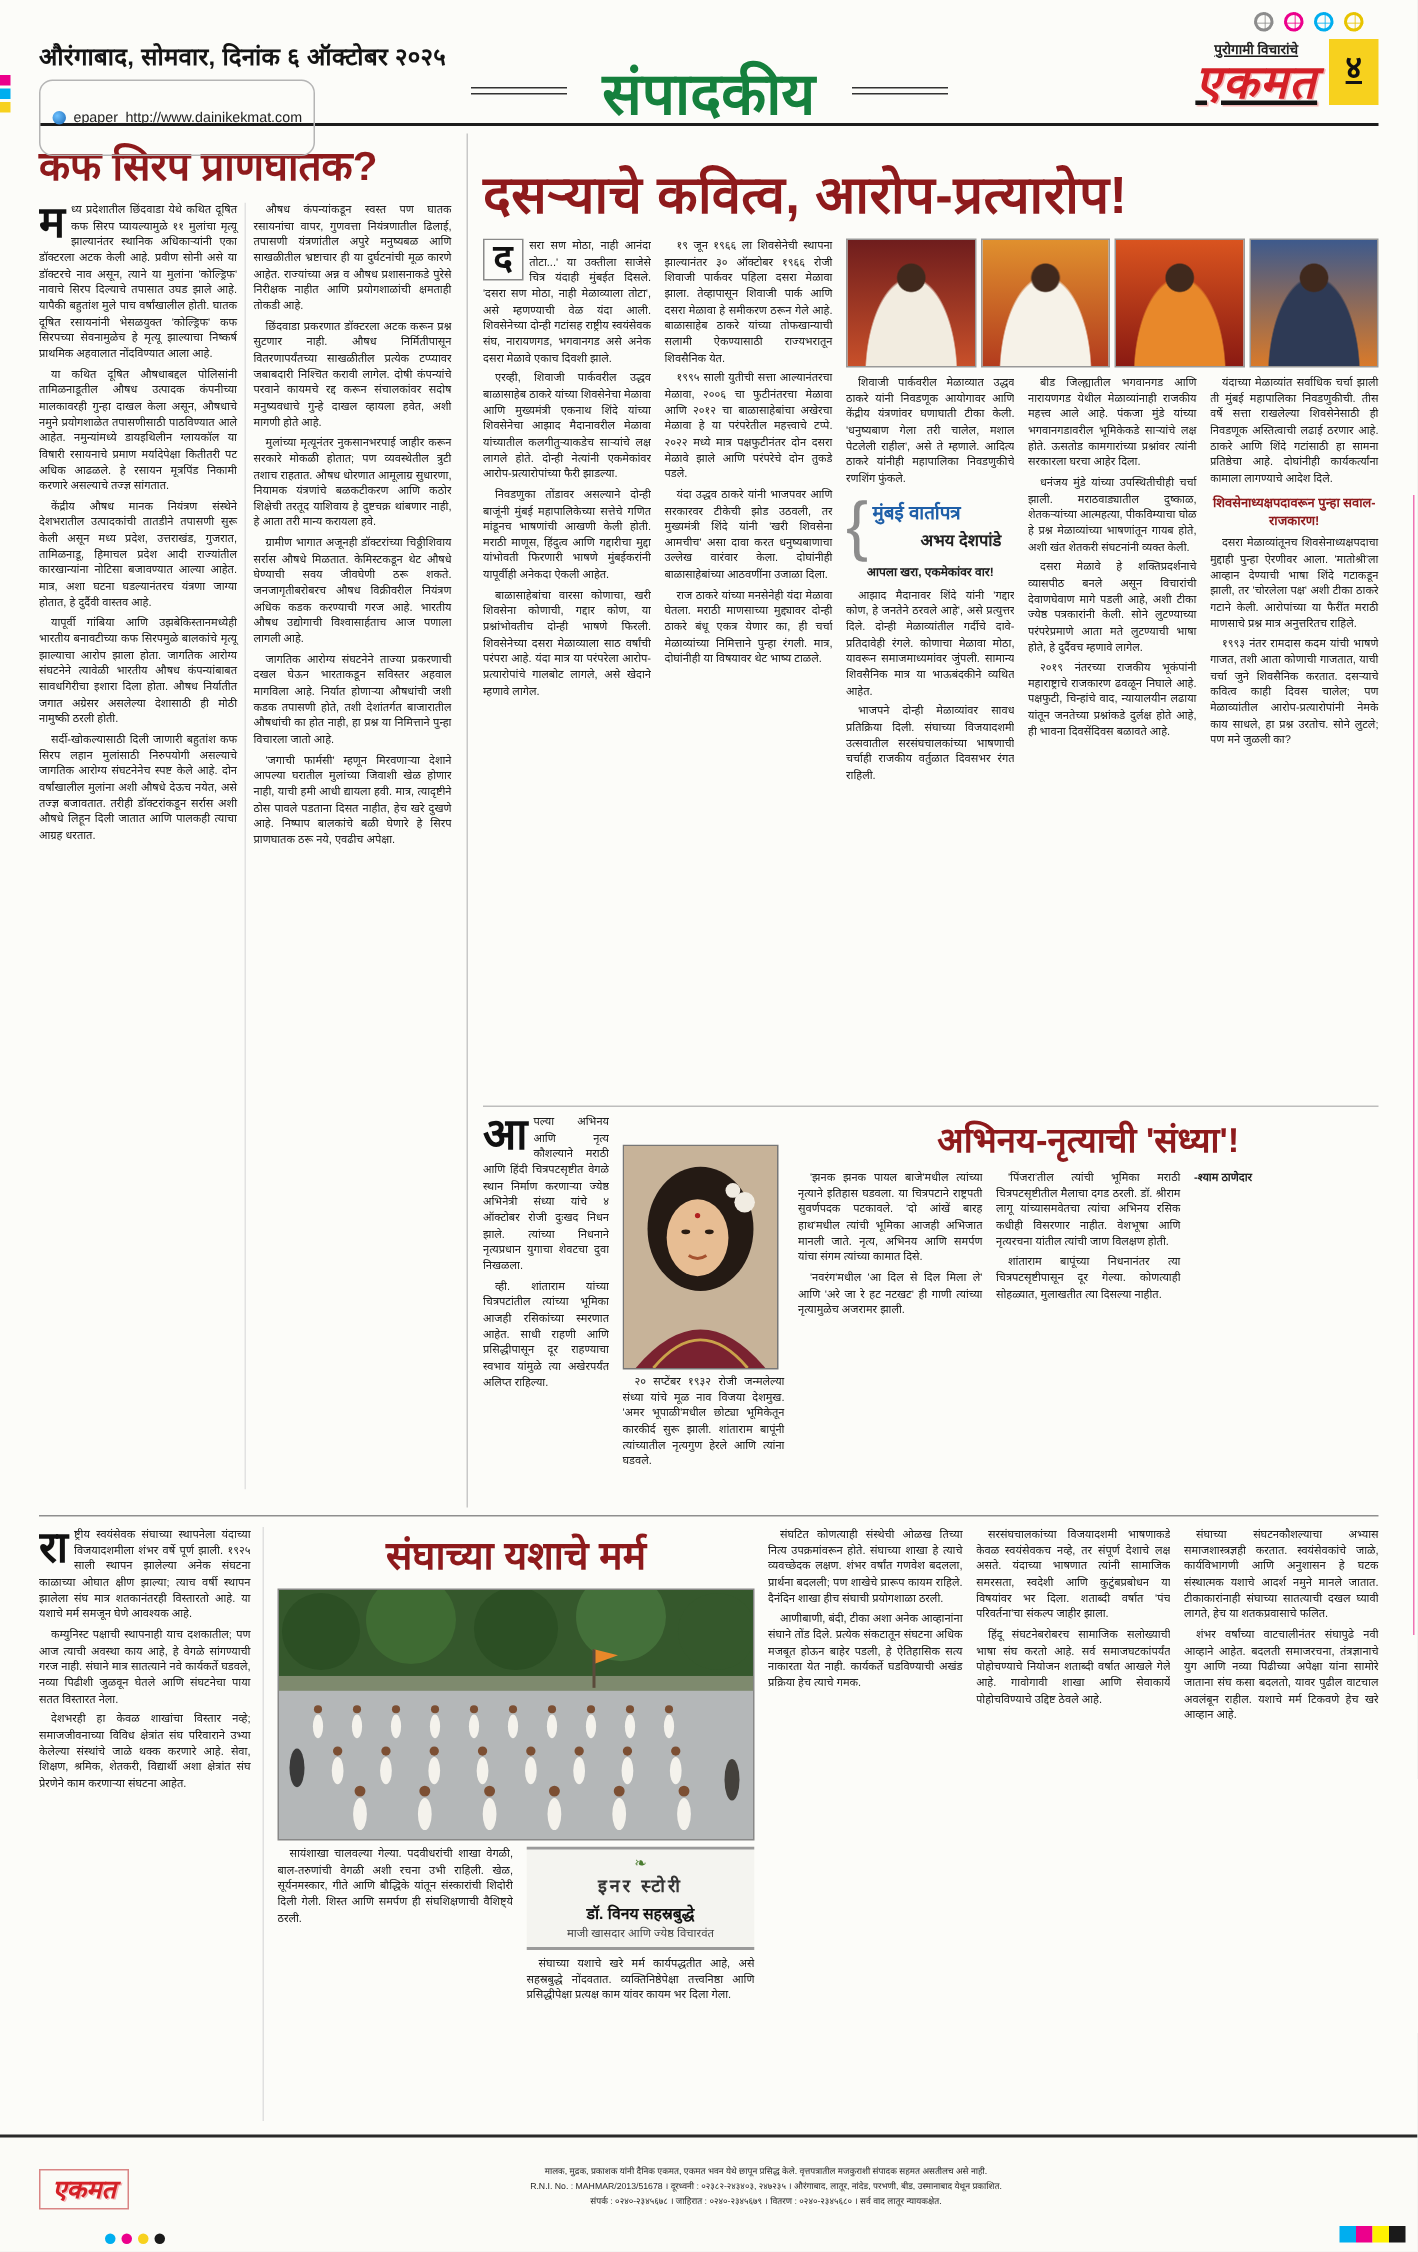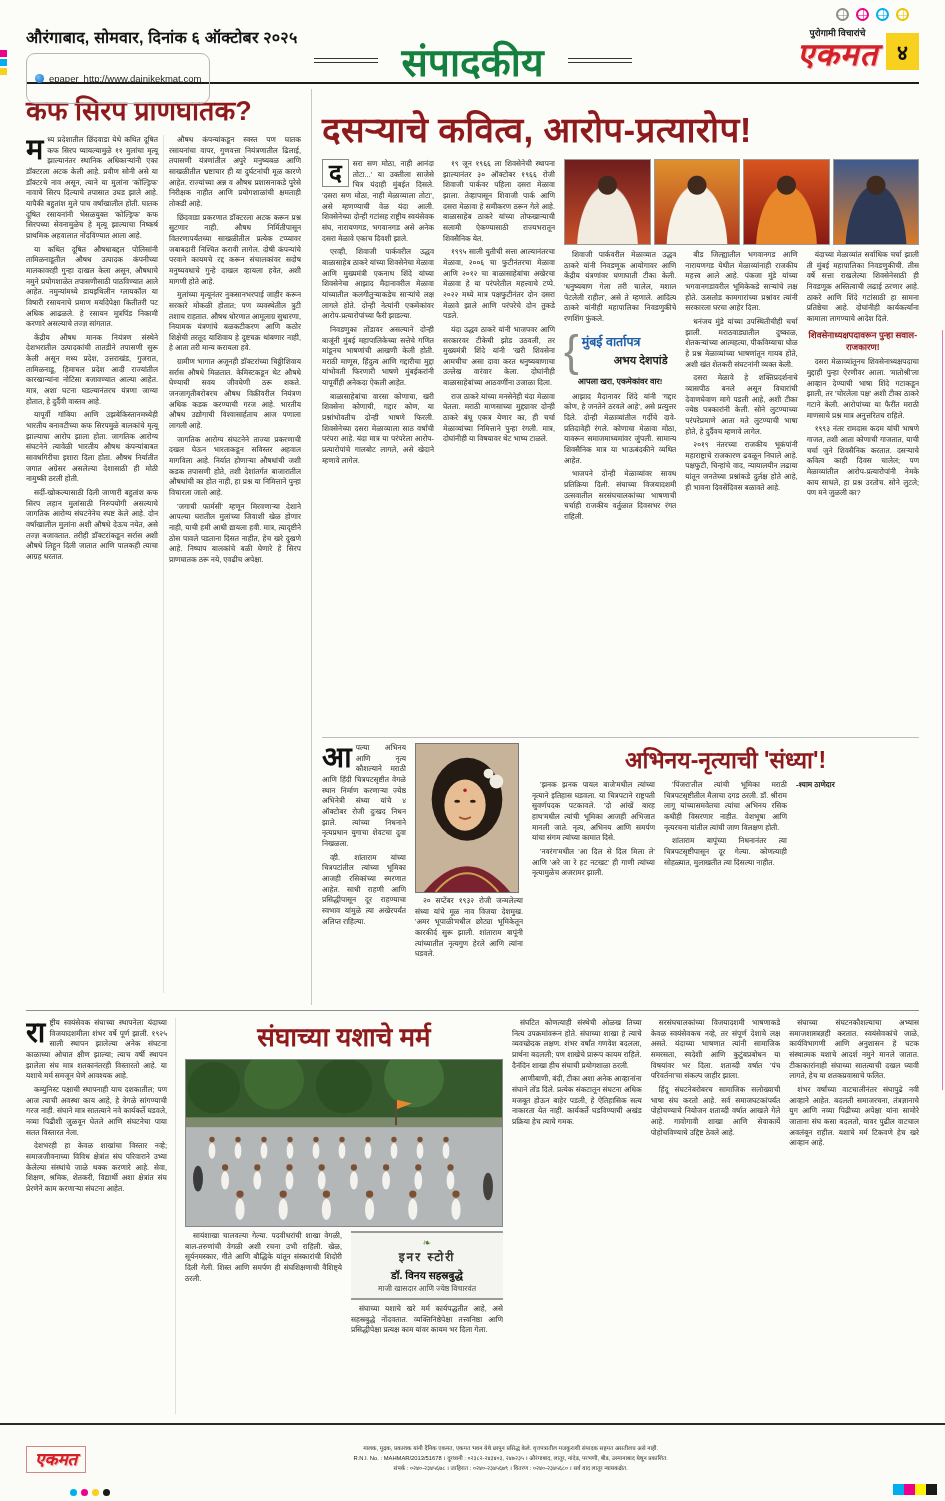--- a/index.html
+++ b/index.html
@@ -17,21 +17,21 @@
 
   
   .header { position:relative; height:82px; }
   .h-left { position:absolute; left:26px; top:26px; }
   .dateline { font-size:16px; font-weight:bold; letter-spacing:.2px; }
   .epaper-pill { margin-top:5px; display:inline-flex; align-items:center; gap:5px; border:1px solid #b5b5b5; border-radius:9px; padding:19px 8px; font-size:9.5px; color:#222; }
   .globe-icon { width:9px; height:9px; border-radius:50%; background:radial-gradient(circle at 35% 35%, #6fc2ff, #1565b5); display:inline-block; }
   .h-center { position:absolute; left:50%; transform:translateX(-50%); top:22px; display:flex; align-items:center; gap:12px; }
   .h-center h1 { margin:12px; font-size:39px; font-weight:800; color:#15803d; }
   .t-rule { width:64px; height:5px; border-top:1px solid #333; border-bottom:1px solid #333; }
-  .h-right { position:absolute; right:26px; top:26px; display:flex; align-items:flex-end; gap:8px; }
+  .h-right { position:absolute; right:26px; top:26px; display:flex; gap:8px;text-decoration:underline; }
   .mast { text-align:center; }
   .tagline { font-size:9px; font-weight:bold; color:#222; }
   .brand { font-size:31px; font-weight:800; font-style:italic; color:#d42027; line-height:1; letter-spacing:1px; text-shadow:1px 1px 0 #f3b5b5; }
   .pageno { background:#f7d11e; color:#111; font-size:21px; font-weight:800; padding:9px 11px 7px; line-height:1; }
   .header-rule { margin:0 26px; border-top:2px solid #1c1c1c; }
 
   
   .bodytext p { font-size:7.4px; line-height:1.44; text-align:justify; margin:0 0 3px; text-indent:8px; color:#1c1c1c; }
   .bodytext p.lead { text-indent:0; }
   .dropcap { float:left; font-size:29px; line-height:.85; font-weight:800; padding:2px 4px 0 0; color:#111; }
@@ -64,21 +64,21 @@
   .drow { display:flex; gap:9px; flex:1; overflow:hidden; }
   .drow .dcol { flex:1; width:auto; }
   .mumbai-box { display:flex; align-items:center; gap:3px; margin:6px 0; }
   .brace-icon { font-size:44px; color:#8c8c8c; line-height:.9; font-weight:400; }
   .mb-title { color:#1f5fa8; font-weight:800; font-size:12.5px; }
   .mb-author { font-weight:700; font-size:11px; color:#222; margin-top:2px;margin-left:32px; }
 
   
   .sandhya { height:272px; border-top:1px solid #bdbdbd; margin-top:4px; padding-top:5px; display:flex; gap:9px; }
   .s-colA { width:84px; overflow:hidden; }
-  .s-colB { width:108px; overflow:hidden; }
+  .s-colB { width:108px; overflow:hidden;margin-top:20px; }
   .sandhya-photo { width:104px; height:150px; border:1px solid #777; display:block; margin-bottom:3px; }
   .s-right { flex:1; display:flex; flex-direction:column; min-width:0; }
   .headline-sandhya { margin:0 0 5px; text-align:center; font-size:23px; font-weight:800; color:#8e1a1c; }
   .s-row { display:flex; gap:9px; flex:1; overflow:hidden; }
   .s-row .scol { flex:1; overflow:hidden; }
   .byline { font-weight:800; font-size:9px; text-align:right; margin-top:5px; text-indent:0 !important; }
 
   
   .sangh { margin:5px 26px 0; border-top:1px solid #8f8f8f; padding-top:7px; height:404px; display:flex; gap:9px; }
   .g-colA { width:150px; overflow:hidden; border-right:1px solid #e0e0e0; padding-right:8px; }

